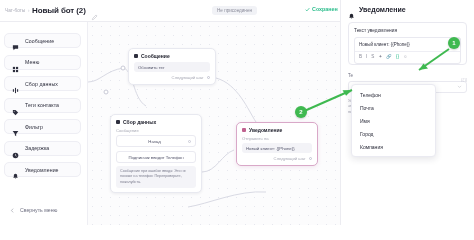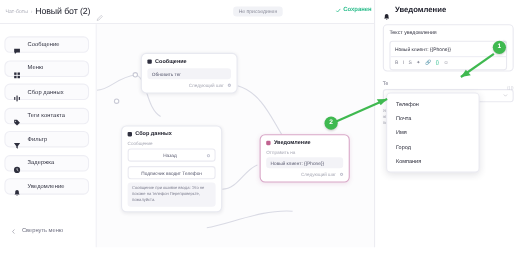--- a/index.html
+++ b/index.html
@@ -15,21 +15,21 @@
   .topbar {
     position: absolute; top: 0; left: 0; width: 474px; height: 22px;
     background: #ffffff; border-bottom: 1px solid #ececf1;
     display: flex; align-items: center;
   }
   .crumb-link {
     font-size: 4.6px; color: #a9aab6; padding-left: 5px; letter-spacing: .1px;
   }
   .crumb-sep { font-size: 4.6px; color: #c8c9d2; padding: 0 2.5px; }
   .bot-title {
-    font-size: 8px; font-weight: normal; color: #1e1f2b; letter-spacing: -.1px;
+    font-size: 8px; font-weight: bold; color: #1e1f2b; letter-spacing: -.1px;
   }
   .pencil-ic { margin-left: 5px; width: 7px; height: 7px; display:block; opacity:.55; }
   .badge-conn {
     position: absolute; left: 212px; top: 6px;
     background: #f1f2f6; border-radius: 3px;
     padding: 2px 5px; font-size: 4.6px; color: #8c8d9b; white-space: nowrap;
   }
   .saved {
     position: absolute; left: 305px; top: 6px;
     display: flex; align-items: center; gap: 2px;

